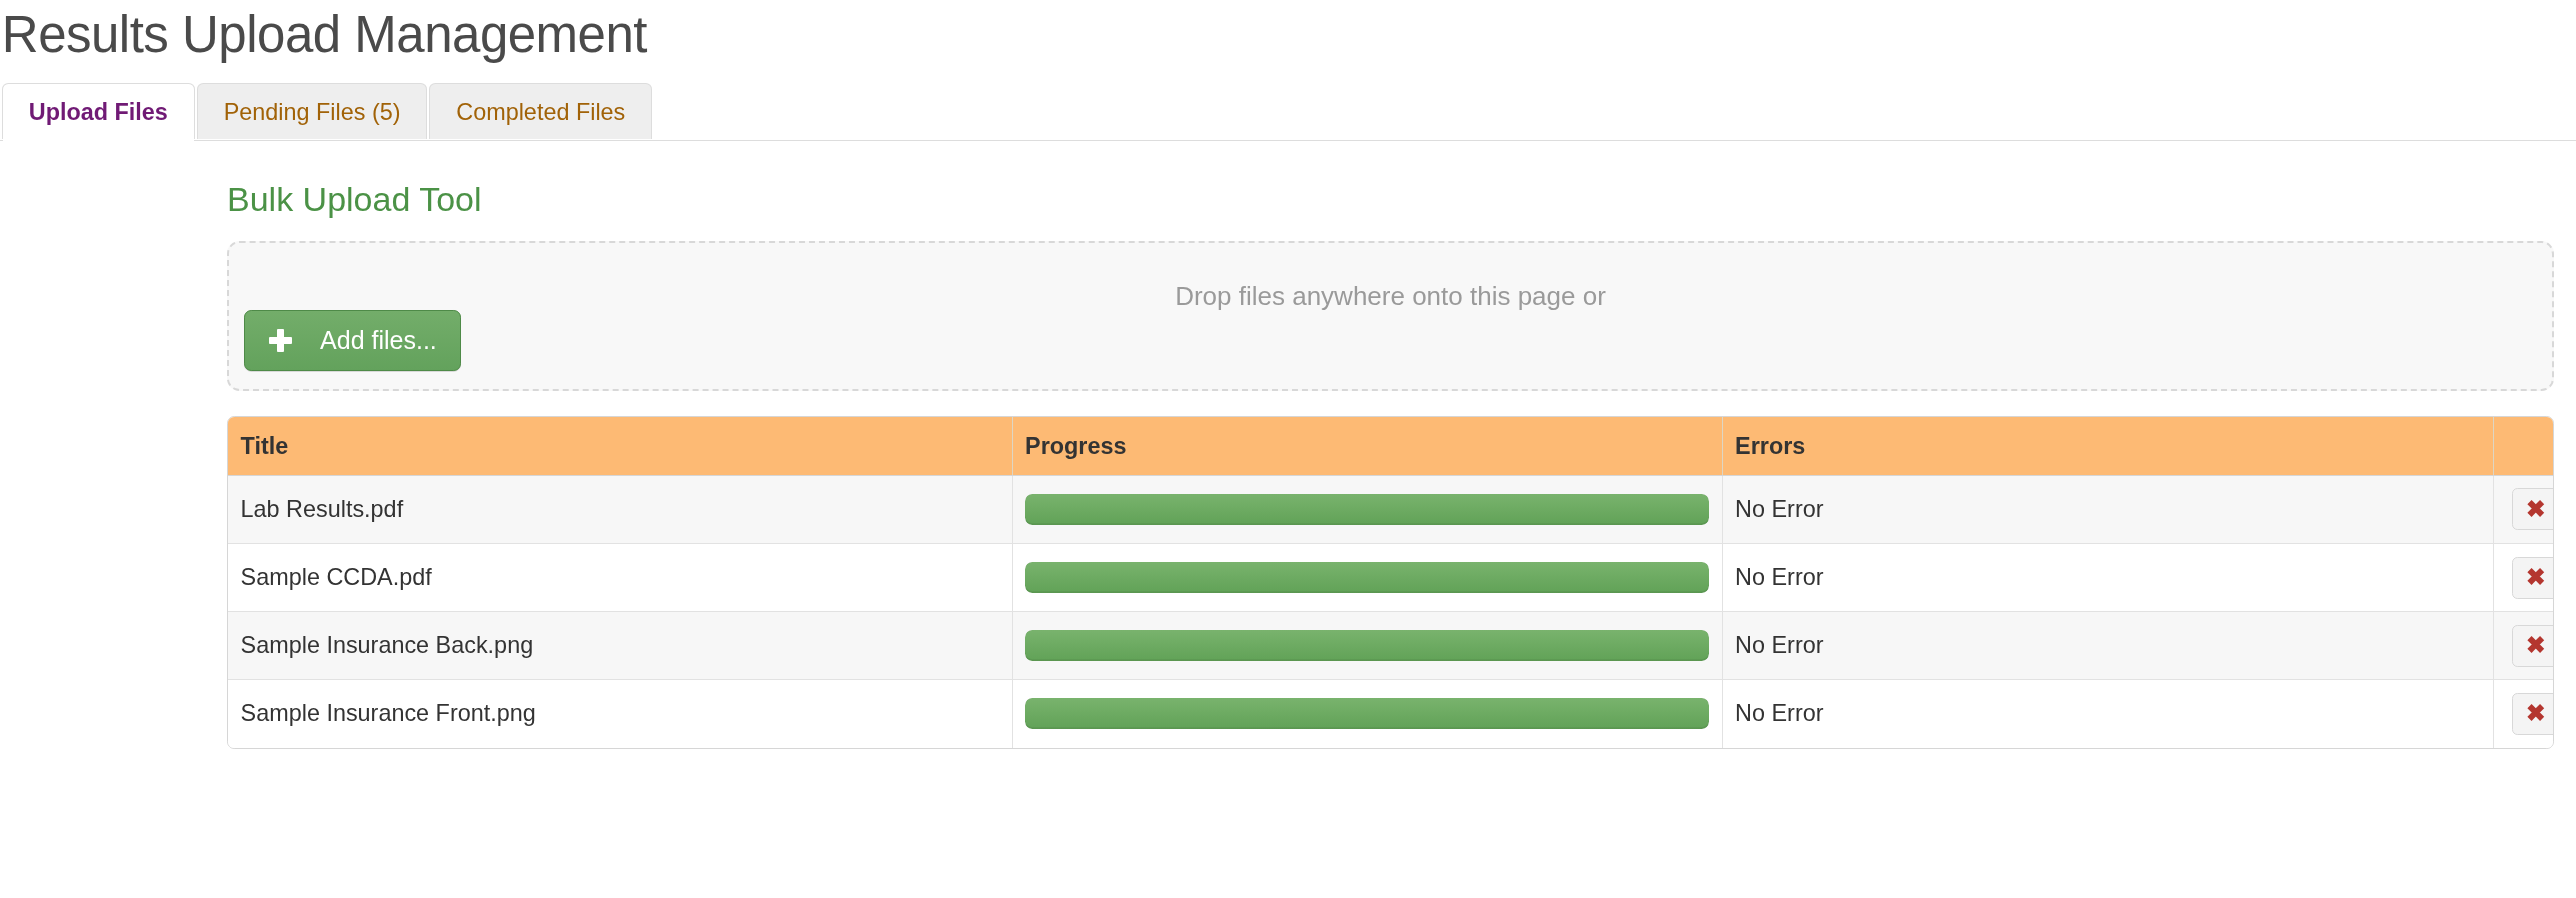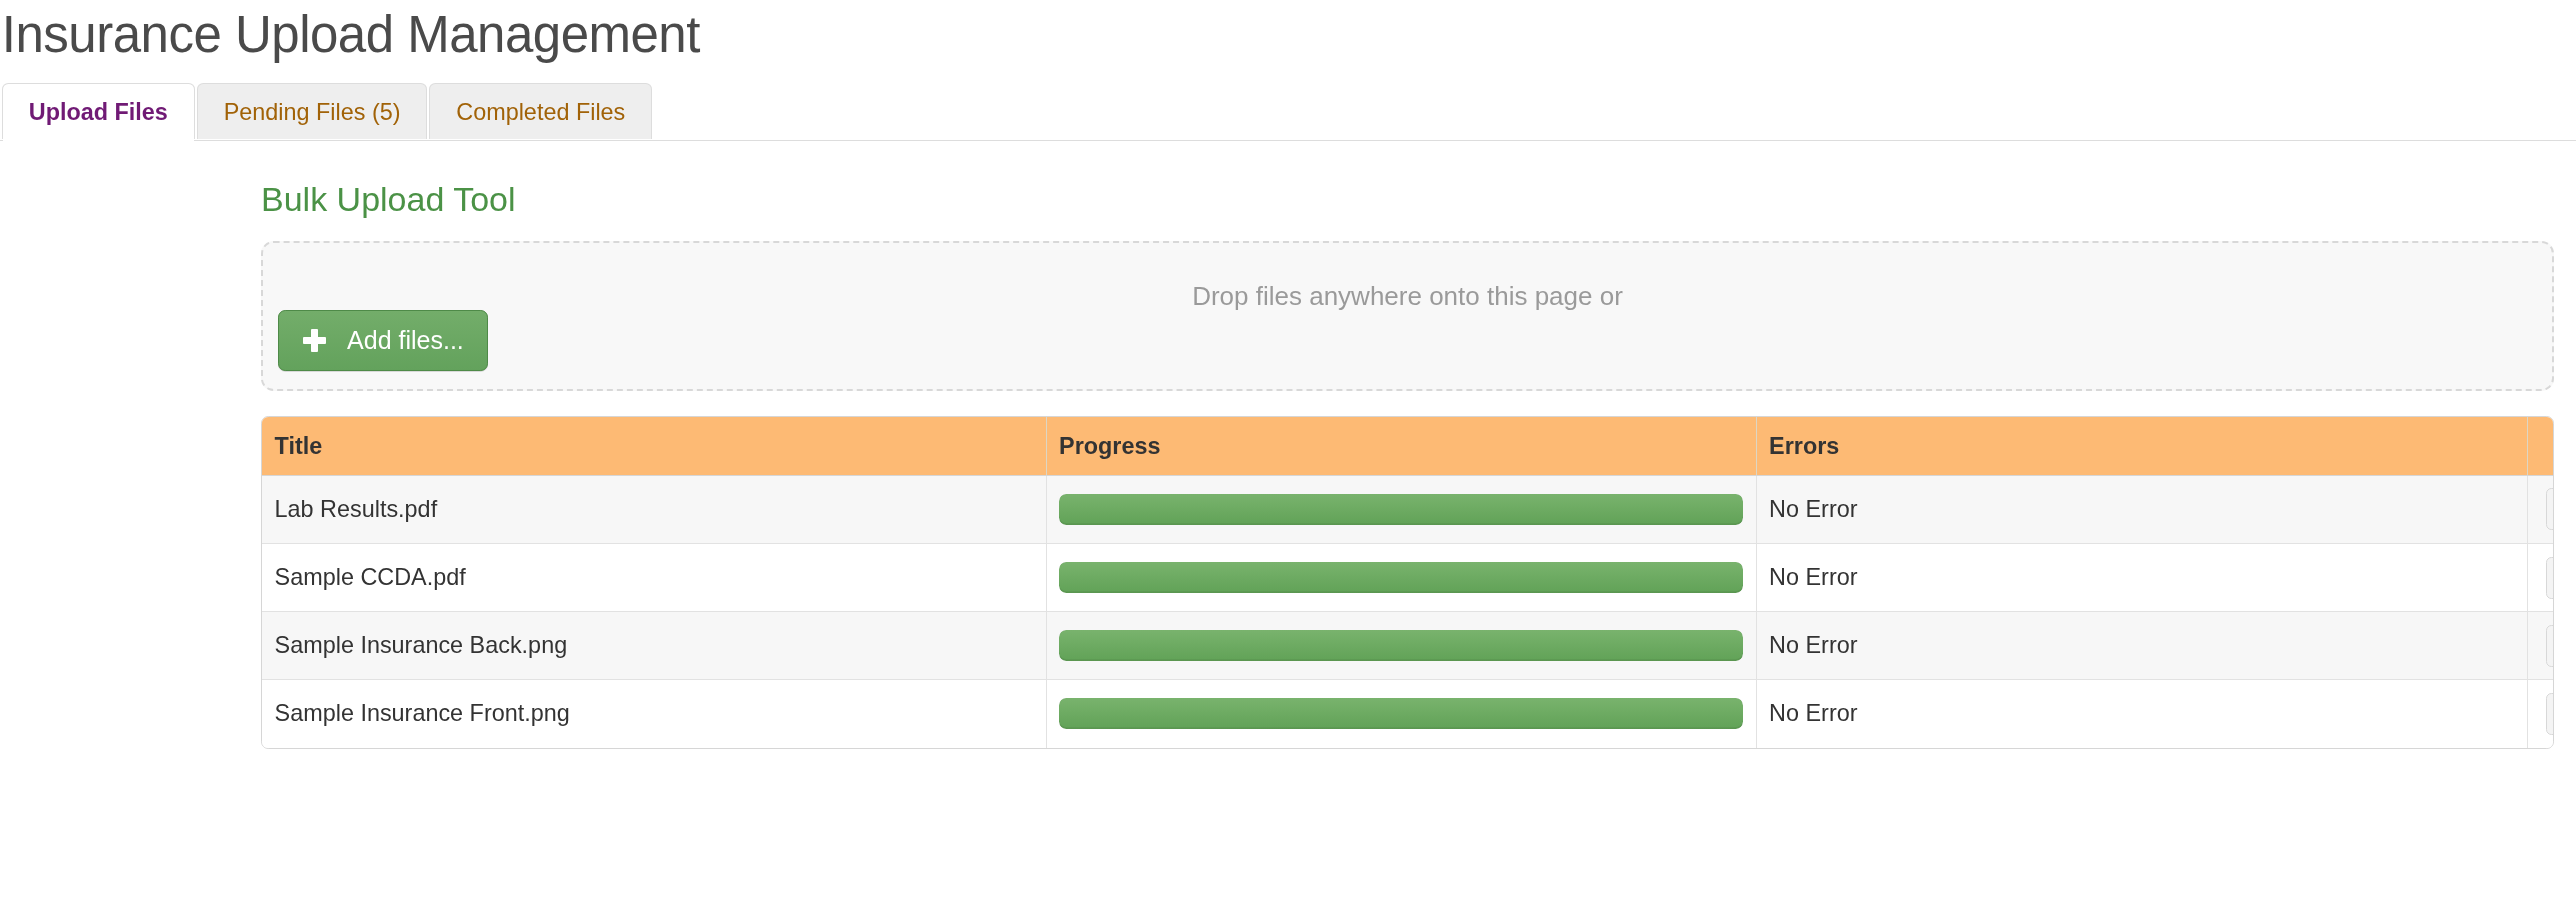--- a/index.html
+++ b/index.html
@@ -66,21 +66,20 @@
     right: 0;
     bottom: -1.8px;
     height: 1.8px;
     background: #ffffff;
   }
 
   
   .content {
     padding-left: 227px;
     padding-right: 22px;
-    margin-left: 34px;
   }
 
   .section-heading {
     font-size: 34px;
     font-weight: 400;
     color: #4b9246;
     margin: 0;
     padding: 40px 0 0 0;
     line-height: 1.1;
   }
@@ -103,21 +102,21 @@
     text-align: center;
     font-size: 26px;
     color: #9a9a9a;
   }
   .add-files-btn {
     position: absolute;
     left: 15.3px;
     top: 67px;
     display: inline-flex;
     align-items: center;
-    gap: 21px;
+    gap: 28px;
     height: 61px;
     padding: 0 23.4px;
     box-sizing: border-box;
     background: linear-gradient(#73ad6a, #63a25c);
     background-color: #6aa84f;
     border: 0.9px solid #4e8a48;
     border-radius: 7.2px;
     color: #ffffff;
     font-size: 25px;
     font-weight: 400;
@@ -218,21 +217,21 @@
     font-size: 23.4px;
     font-weight: bold;
     line-height: 1;
     cursor: pointer;
   }
   td.actions-cell { text-align: center; padding: 9px 12.6px; }
 </style>
 </head>
 <body>
 
-<h1 class="page-title">Insurance Upload Management</h1>
+<h1 class="page-title">Results Upload Management</h1>
 
 <div class="tab-strip">
   <div class="tab active">
     <span>Upload Files</span>
   </div><div class="tab">
     <span>Pending Files (5)</span>
   </div><div class="tab">
     <span>Completed Files</span>
   </div>
 </div>

